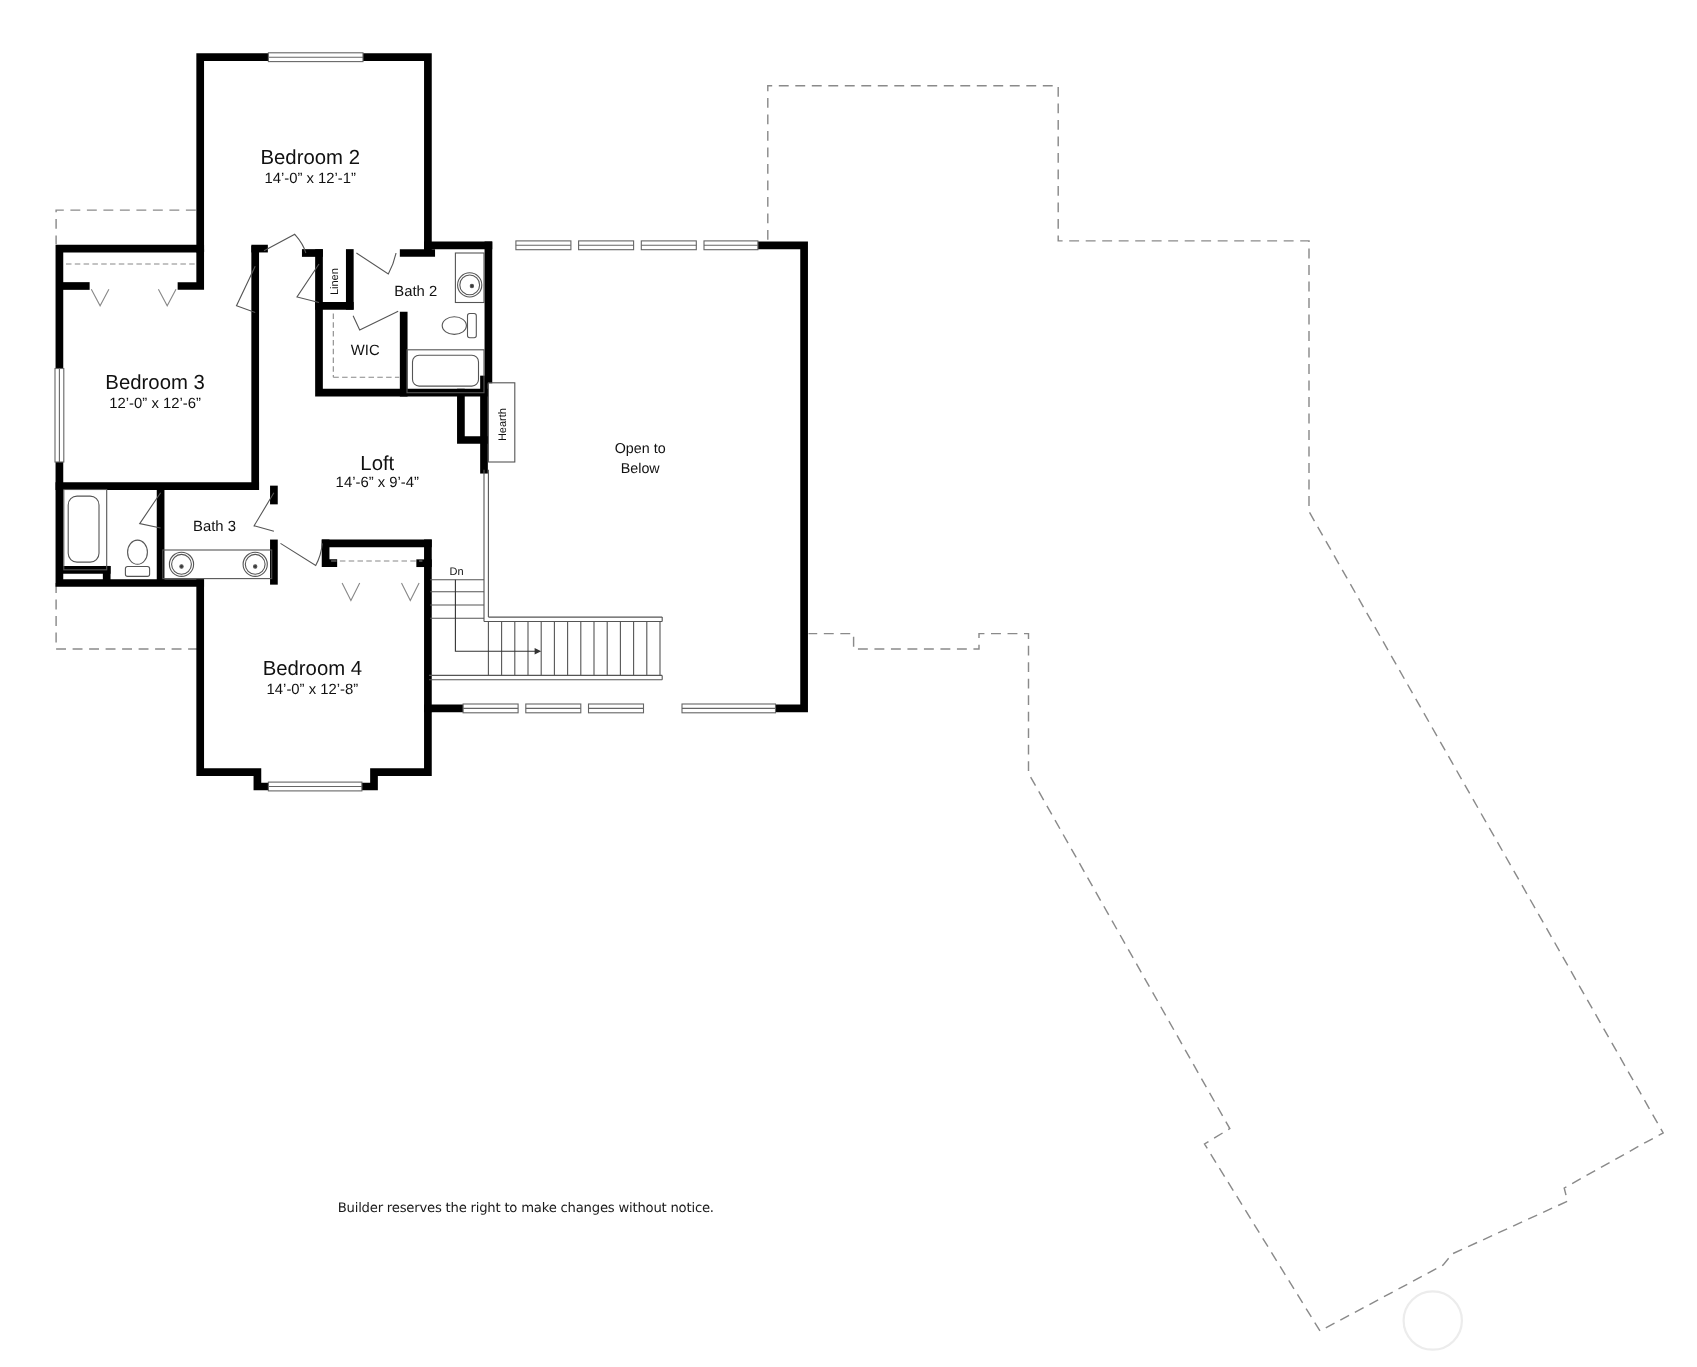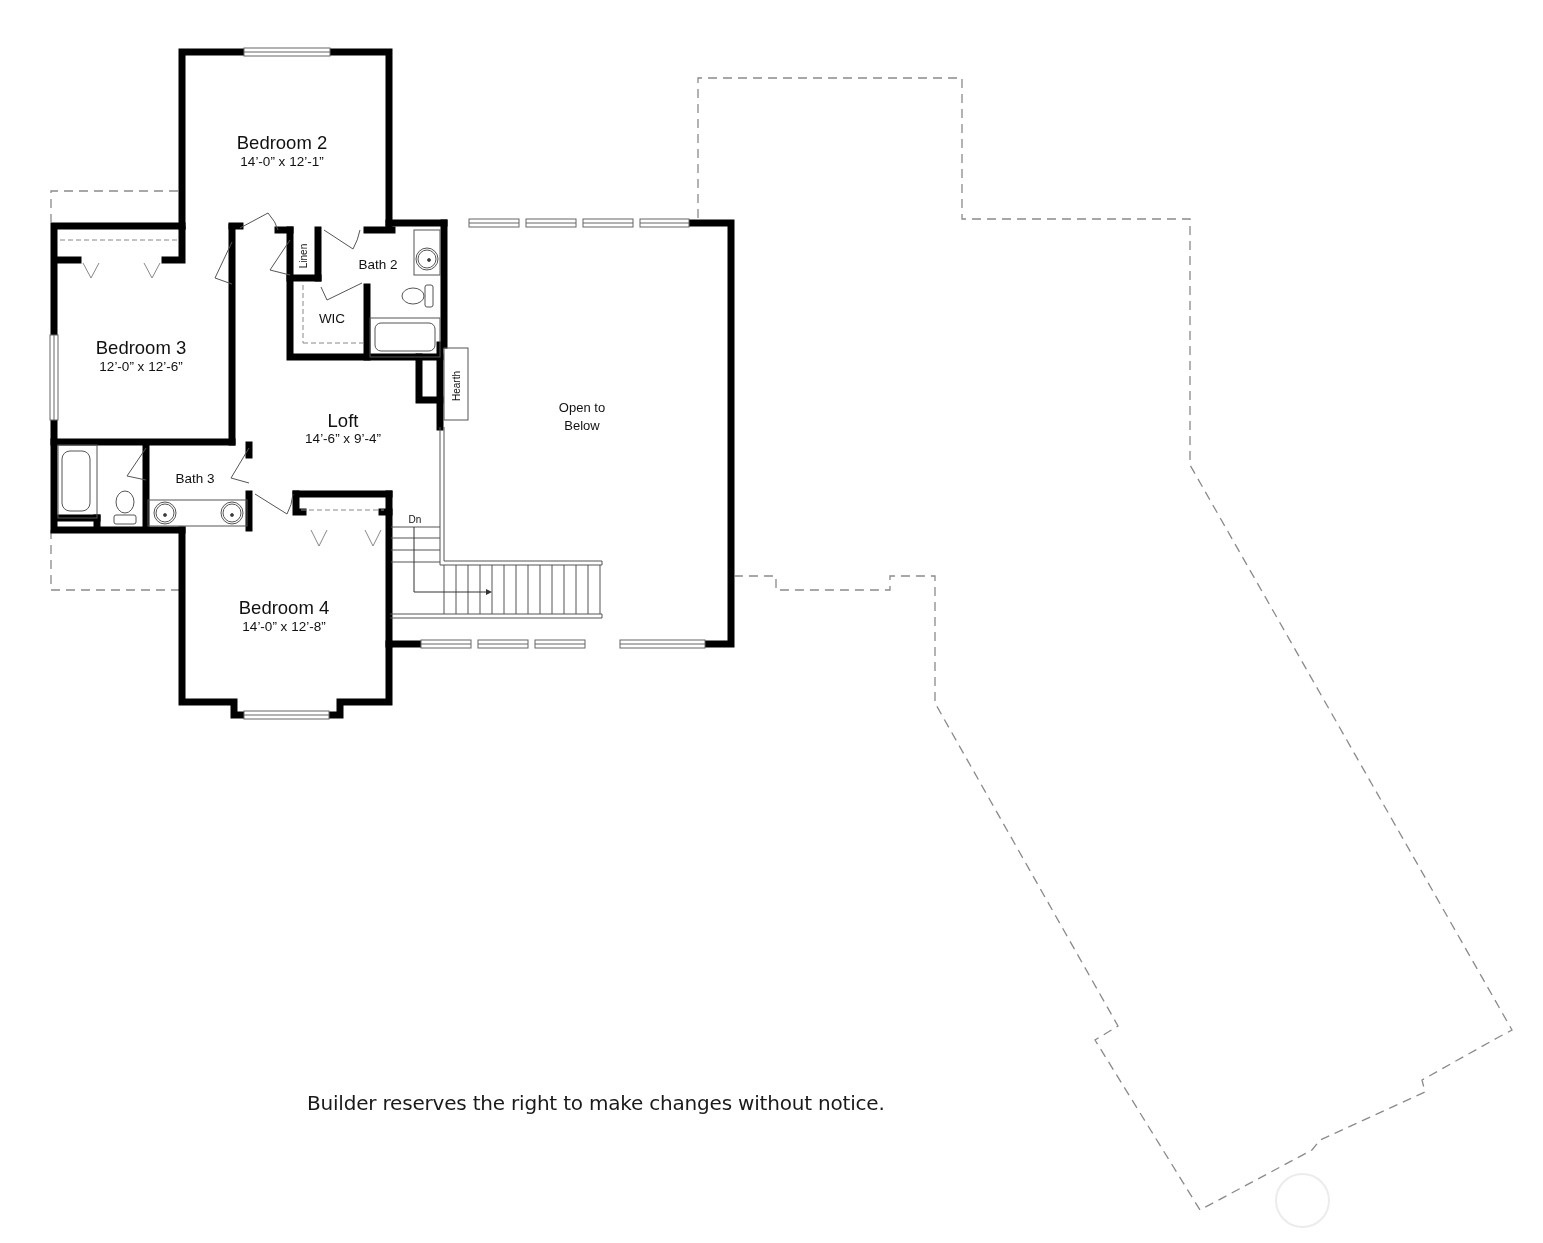--- a/index.html
+++ b/index.html
@@ -3,21 +3,21 @@
 <meta charset="utf-8">
 <style>
   html, body { margin: 0; padding: 0; background: #ffffff; }
   body { width: 1543px; height: 1243px; position: relative; overflow: hidden; }
   #plan { position: absolute; left: 0; top: 0; }
   .room-name { font-family: "Liberation Sans", sans-serif; fill: #111; }
   .room-dim { font-family: "Liberation Sans", sans-serif; fill: #111; }
   .small-label { font-family: "Liberation Sans", sans-serif; fill: #111; }
   .disclaimer {
     position: absolute; left: 307px; top: 1091px;
-    font-family: "DejaVu Sans", sans-serif; font-size: 20px; color: #1a1a1a;
+    font-family: "DejaVu Sans", sans-serif; font-size: 12px; color: #1a1a1a;
     letter-spacing: -0.2px; white-space: nowrap;
   }
   .watermark {
     position: absolute; left: 1275px; top: 1173px; width: 55px; height: 55px;
     border: 2px solid #ececec; border-radius: 50%; box-sizing: border-box;
   }
 </style>
 </head>
 <body>
 

